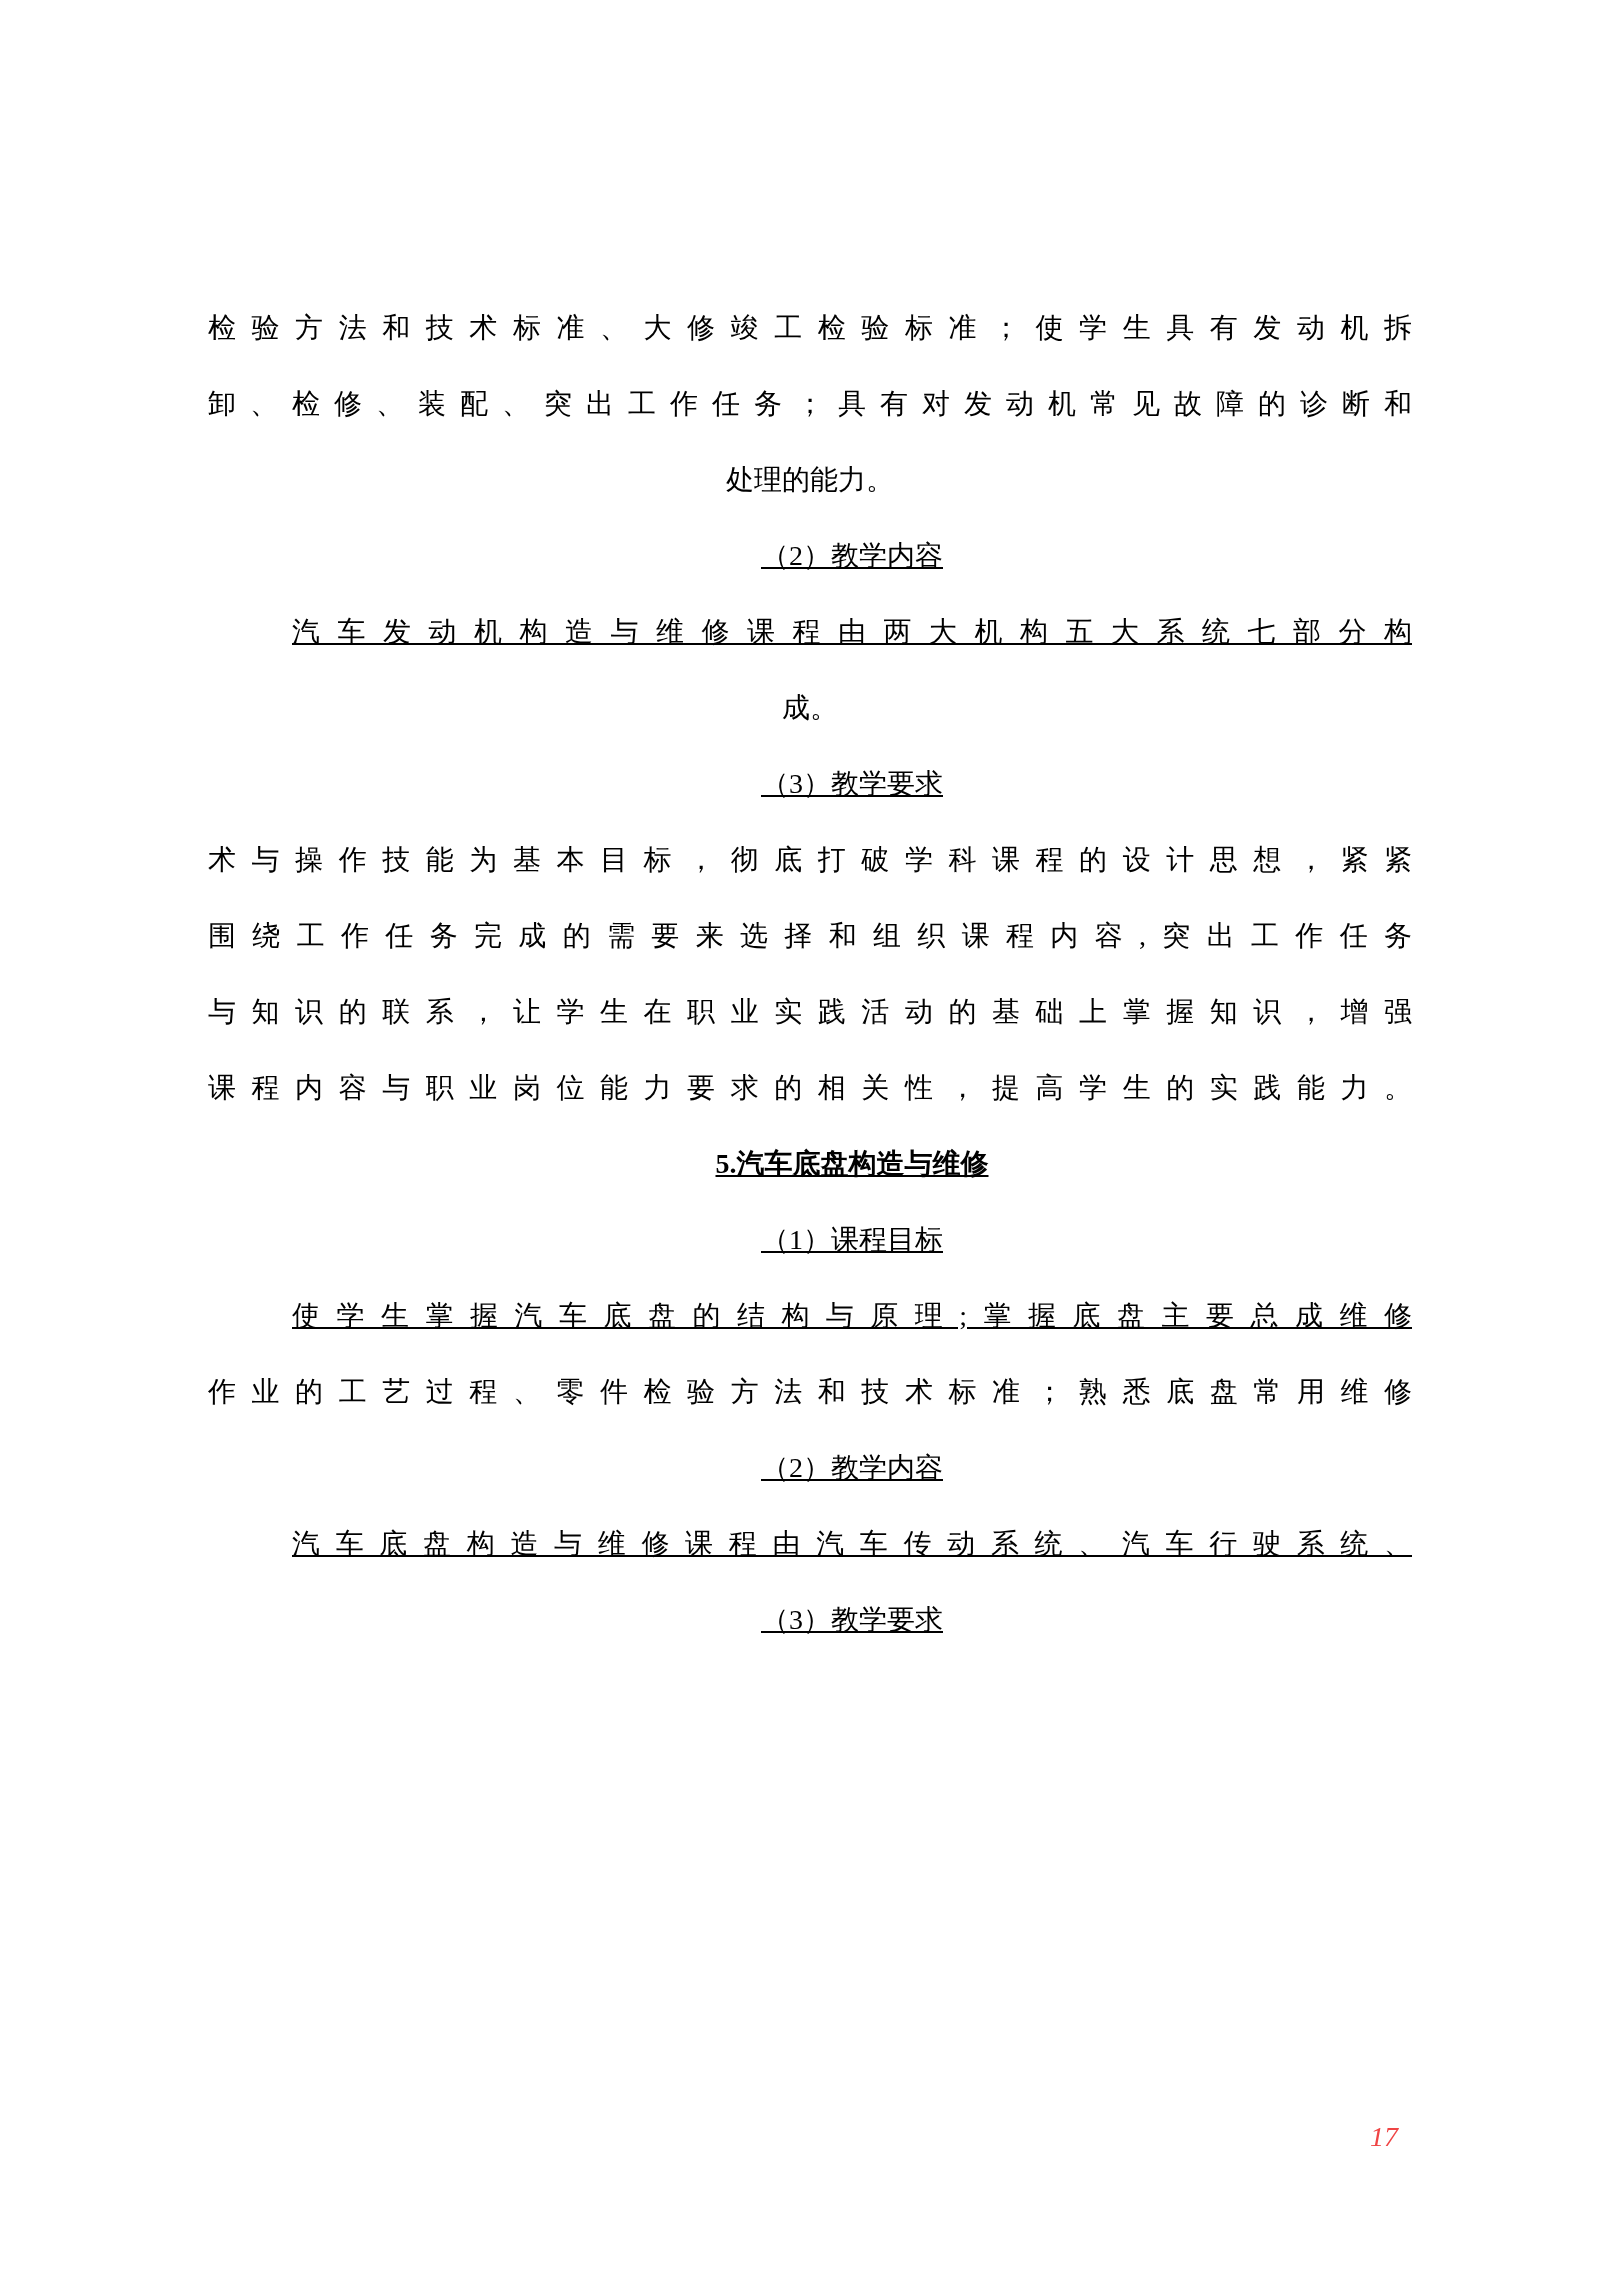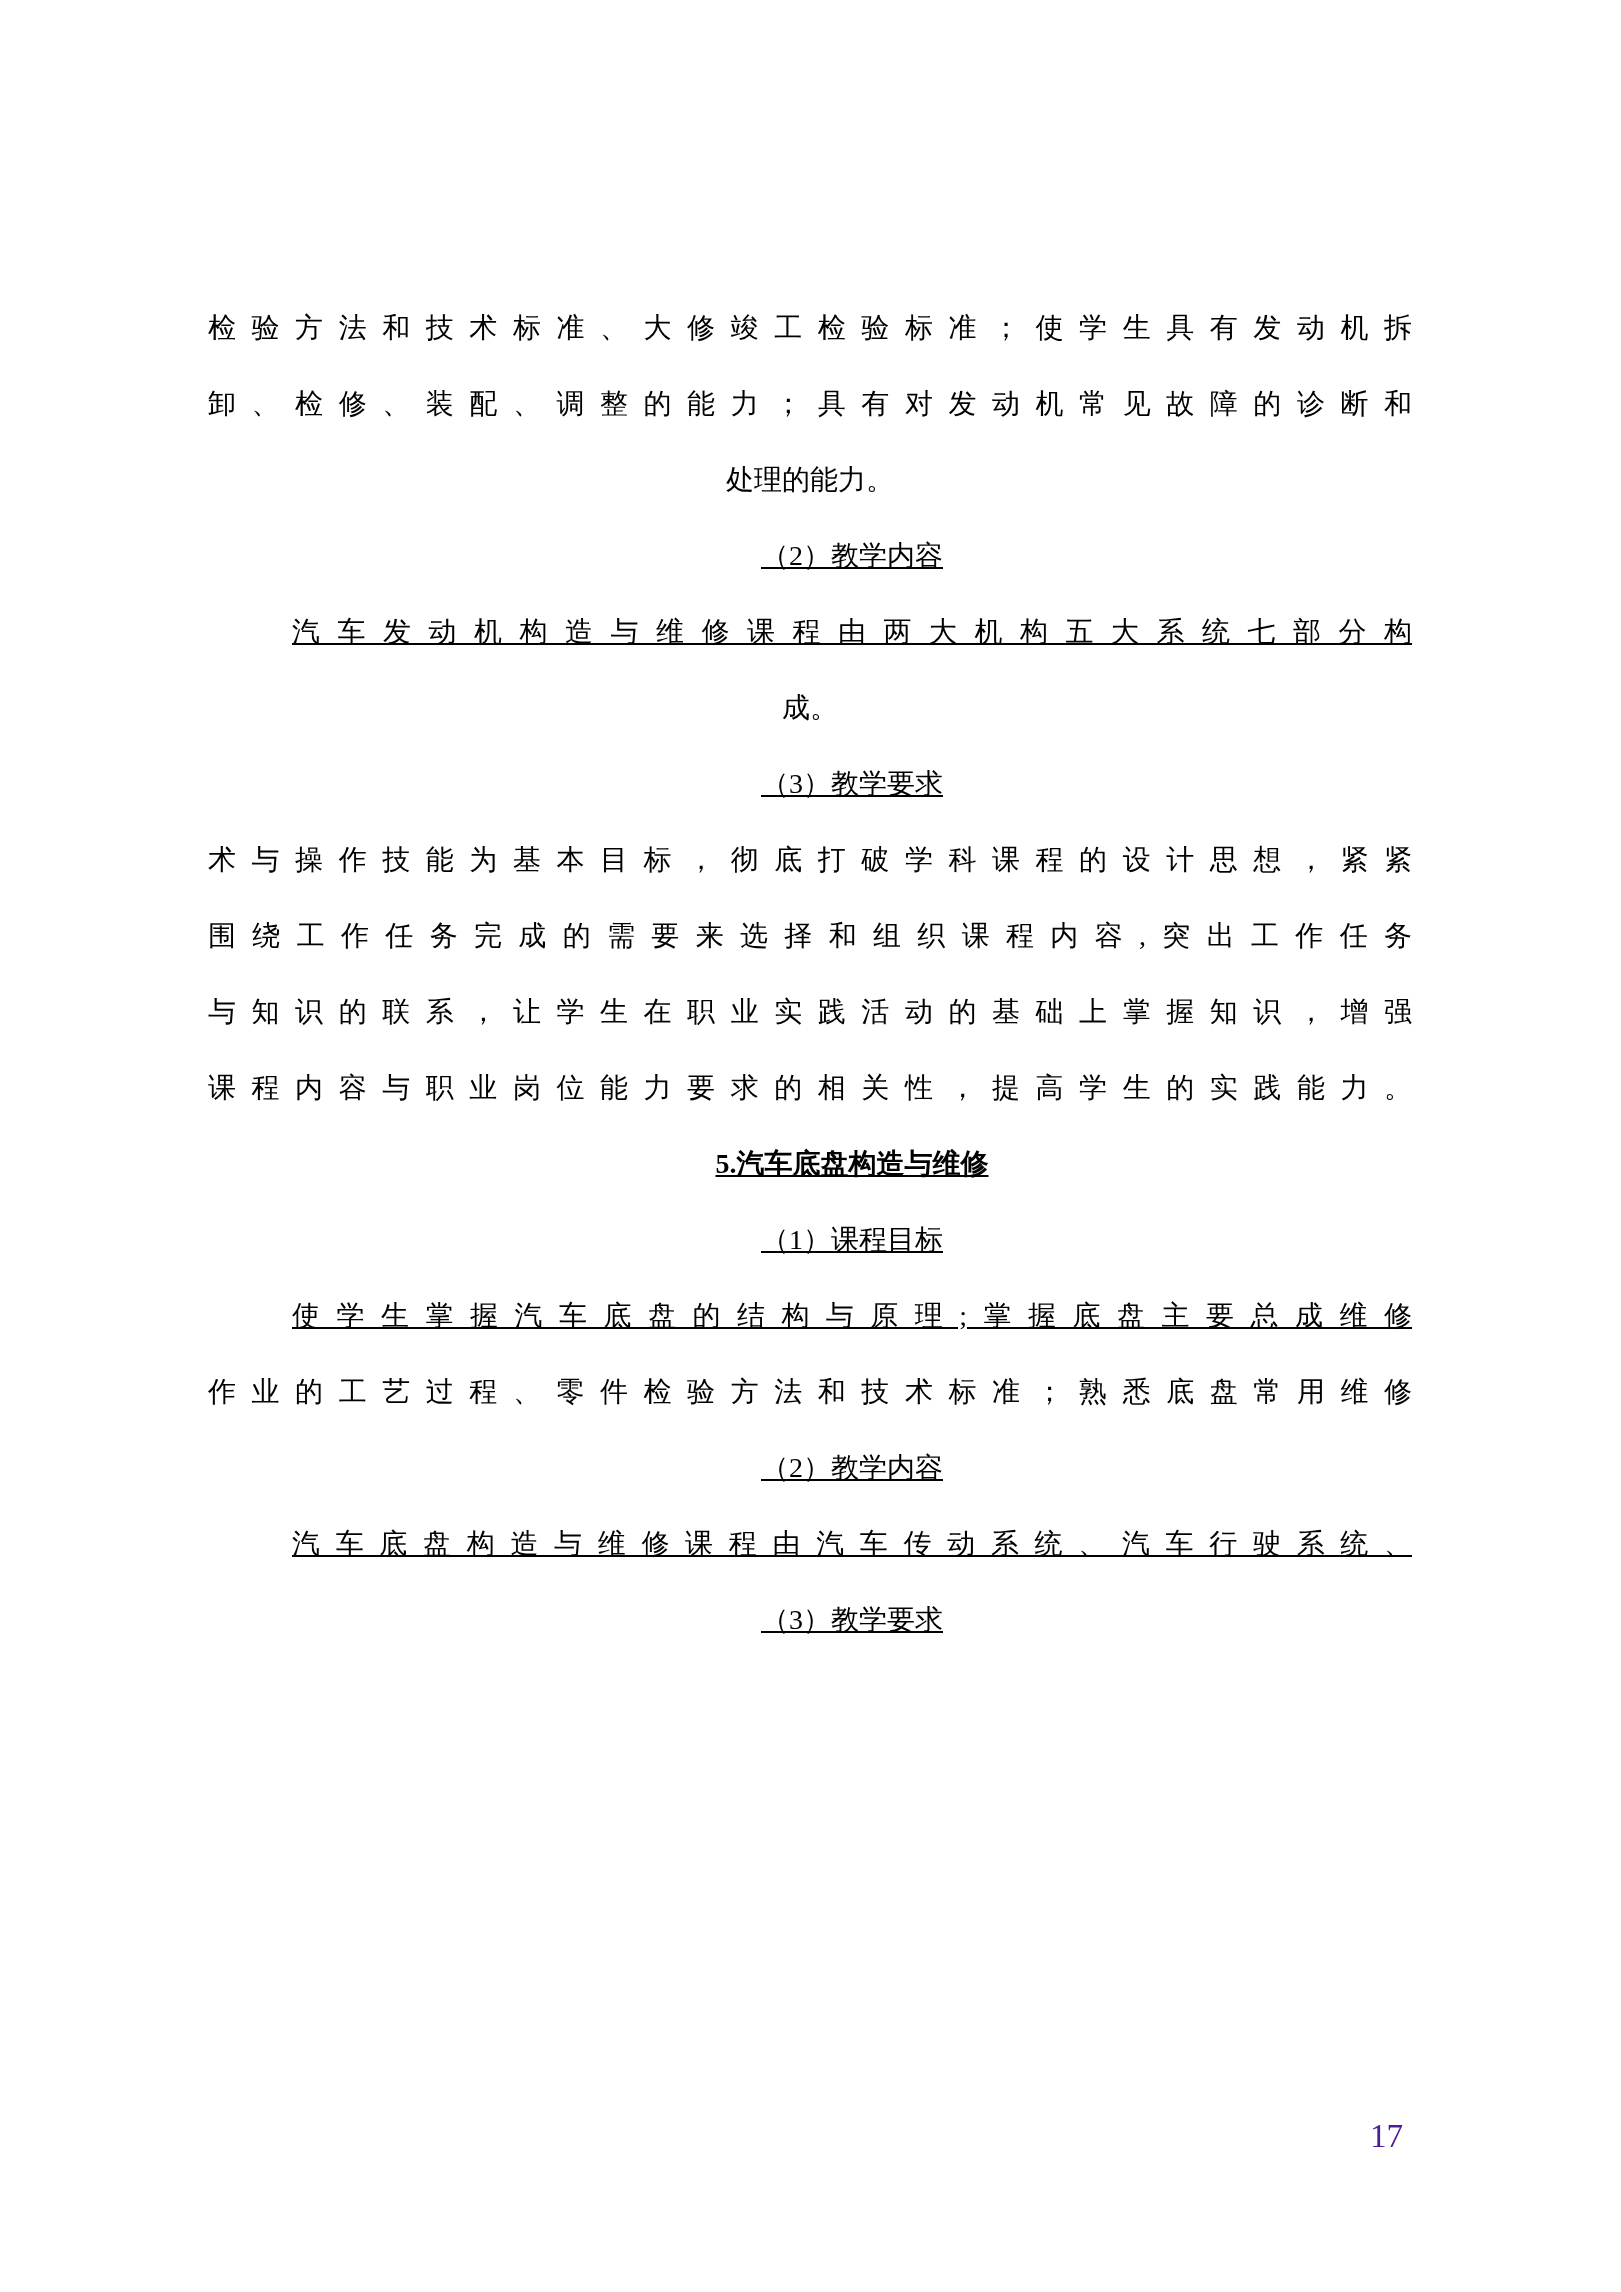--- a/index.html
+++ b/index.html
@@ -39,32 +39,33 @@
     text-indent: 84px;
     text-decoration: underline;
   }
   .line.bold {
     font-weight: bold;
   }
   .pageno {
     position: absolute;
     left: 1370px;
     top: 2115px;
-    font-size: 33px;
+    font-size: 28px;
     line-height: 43px;
-    color: #4c1d95;
+    color: #ef4444;
+    font-style: italic;
   }
 </style>
 </head>
 <body>
 
 <div class="page">
   <div class="textblock">
       <div class="line justify">检验方法和技术标准、大修竣工检验标准；使学生具有发动机拆</div>
-      <div class="line justify">卸、检修、装配、调整的能力；具有对发动机常见故障的诊断和</div>
+      <div class="line justify">卸、检修、装配、突出工作任务；具有对发动机常见故障的诊断和</div>
       <div class="line">处理的能力。</div>
       <div class="line indent">（2）教学内容</div>
       <div class="line justify indent">汽车发动机构造与维修课程由两大机构五大系统七部分构</div>
       <div class="line">成。</div>
       <div class="line indent">（3）教学要求</div>
       <div class="line justify">术与操作技能为基本目标，彻底打破学科课程的设计思想，紧紧</div>
       <div class="line justify">围绕工作任务完成的需要来选择和组织课程内容,突出工作任务</div>
       <div class="line justify">与知识的联系，让学生在职业实践活动的基础上掌握知识，增强</div>
       <div class="line justify">课程内容与职业岗位能力要求的相关性，提高学生的实践能力。</div>
       <div class="line indent bold">5.汽车底盘构造与维修</div>

